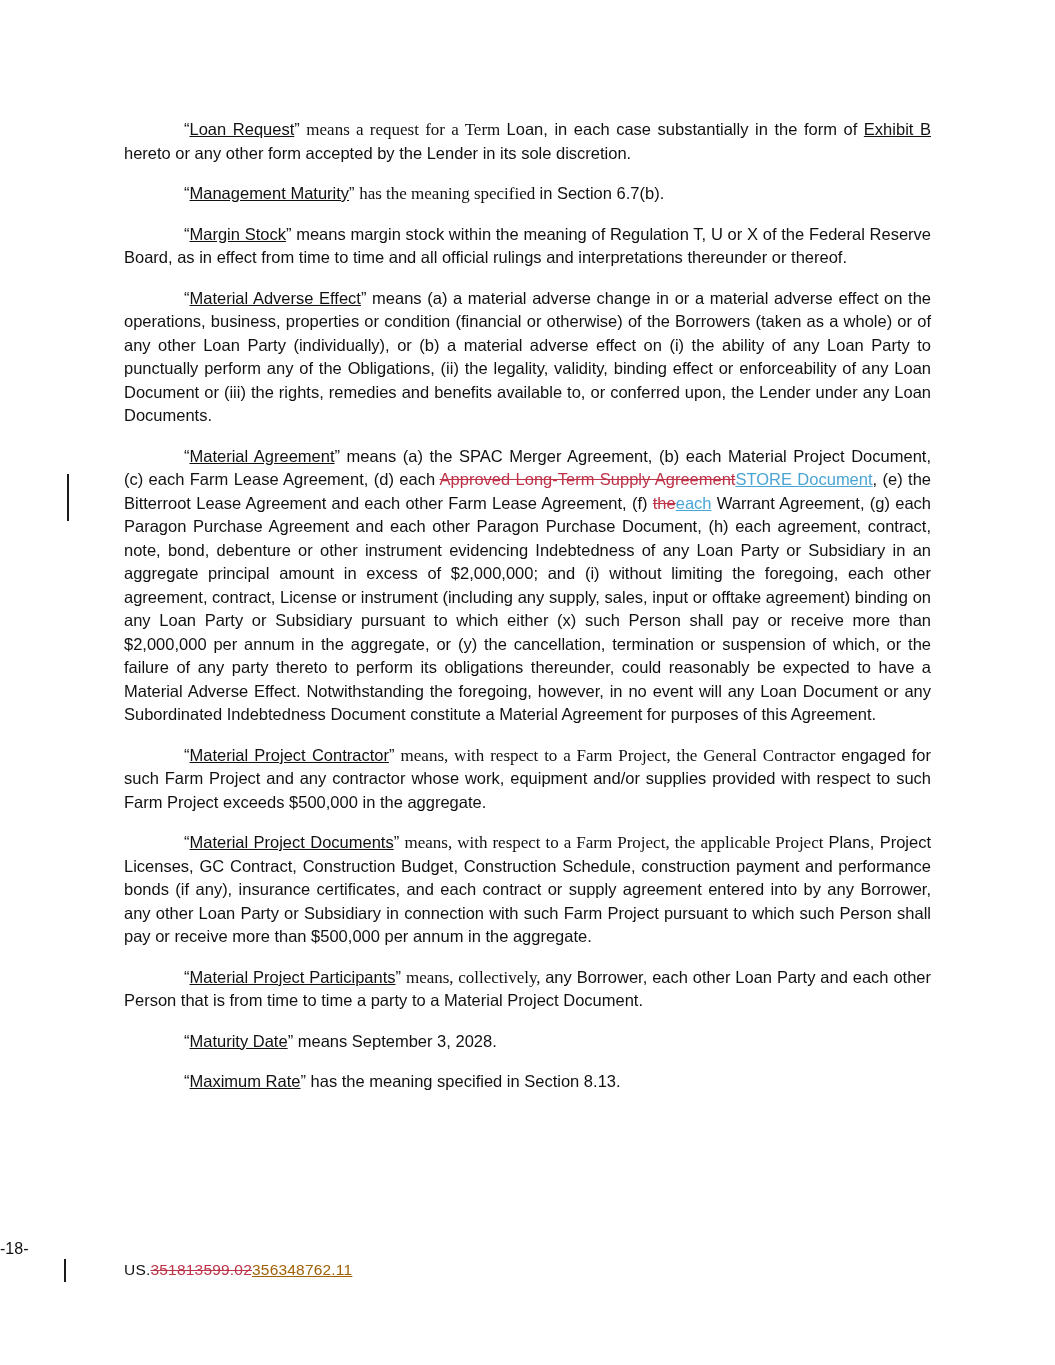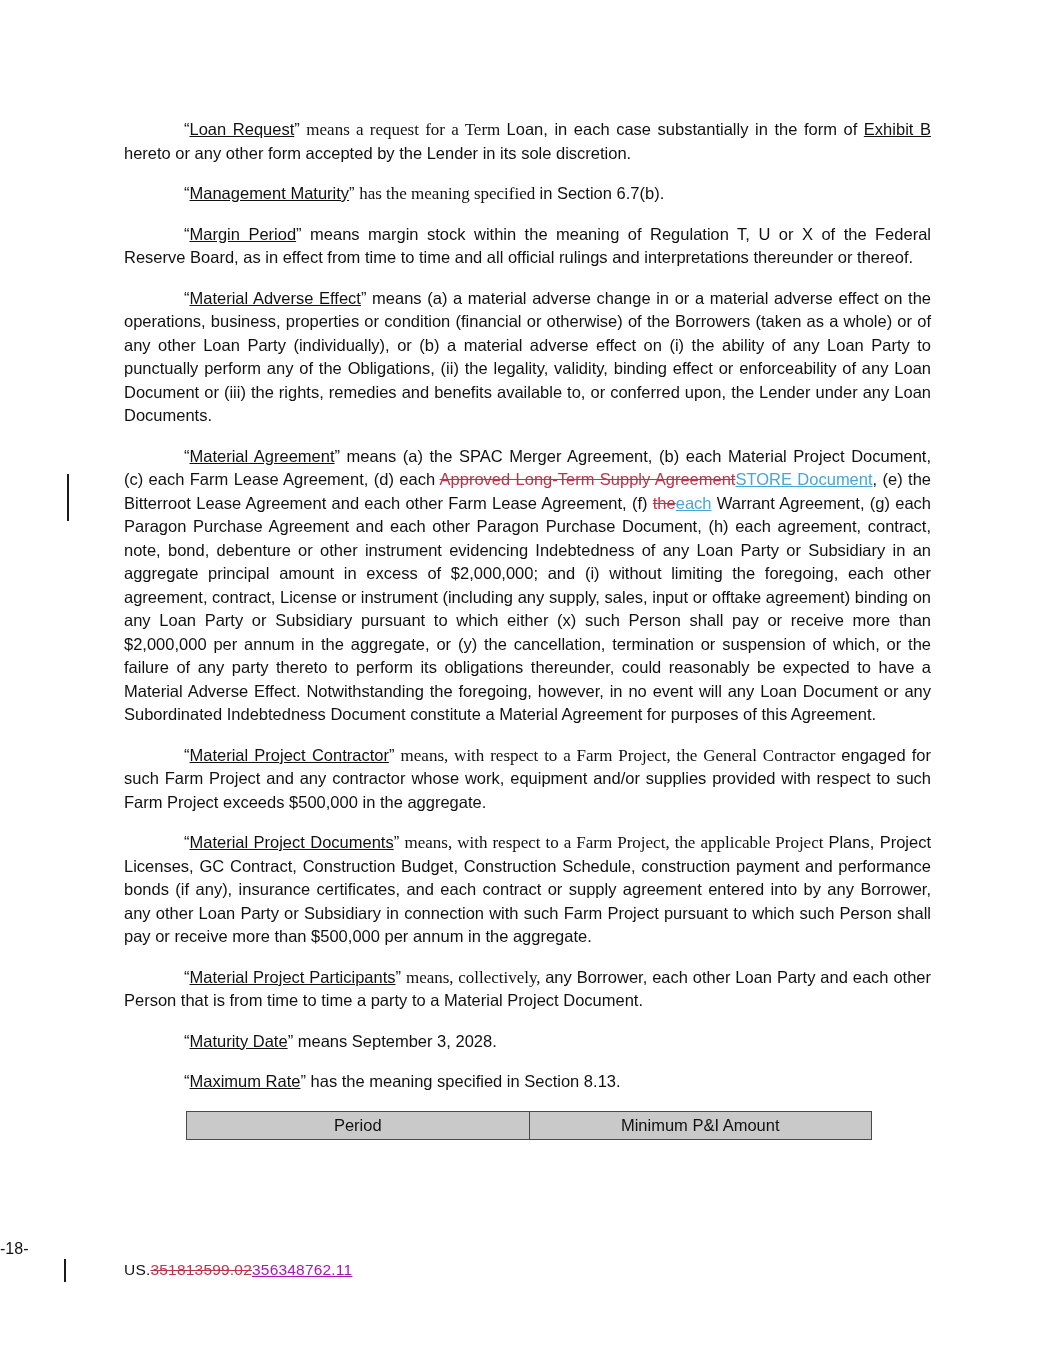--- a/index.html
+++ b/index.html
@@ -57,52 +57,44 @@
     text-align:left;
     font-size:16px;
   }
   .footer-id {
     position:absolute;
     top:1261px; left:124px;
     font-size:15.5px;
     letter-spacing:0.2px;
   }
   .footer-del { color:#bf3349; text-decoration:line-through;text-align:right; }
-  .footer-ins { color:#a21caf; text-decoration:underline; }
+  .footer-ins { color:#a16207; text-decoration:underline; }
 </style>
 </head>
 <body>
 
 <div class="page">
 
   <div class="change-bar bar-material-agreement"></div>
   <div class="change-bar bar-footer"></div>
 
   <div class="content">
     <div>
         <p class="para"><span class="seg-plain">“</span><span class="seg-term">Loan Request</span><span class="seg-plain">” </span><span class="seg-serif">means a request for a Term </span><span class="seg-plain">Loan, in each case substantially in the form of </span><span class="seg-u">Exhibit B</span><span class="seg-plain"> hereto or any other form accepted by the Lender in its sole discretion.</span></p>
         <p class="para"><span class="seg-plain">“</span><span class="seg-term">Management Maturity</span><span class="seg-plain">” </span><span class="seg-serif">has the meaning specified </span><span class="seg-plain">in Section 6.7(b).</span></p>
-        <p class="para"><span class="seg-plain">“</span><span class="seg-term">Margin Period</span><span class="seg-plain">” means margin stock within the meaning of Regulation T, U or X of the Federal Reserve Board, as in effect from time to time and all official rulings and interpretations thereunder or thereof.</span></p>
+        <p class="para"><span class="seg-plain">“</span><span class="seg-term">Margin Stock</span><span class="seg-plain">” means margin stock within the meaning of Regulation T, U or X of the Federal Reserve Board, as in effect from time to time and all official rulings and interpretations thereunder or thereof.</span></p>
         <p class="para"><span class="seg-plain">“</span><span class="seg-term">Material Adverse Effect</span><span class="seg-plain">” means (a) a material adverse change in or a material adverse effect on the operations, business, properties or condition (financial or otherwise) of the Borrowers (taken as a whole) or of any other Loan Party (individually), or (b) a material adverse effect on (i) the ability of any Loan Party to punctually perform any of the Obligations, (ii) the legality, validity, binding effect or enforceability of any Loan Document or (iii) the rights, remedies and benefits available to, or conferred upon, the Lender under any Loan Documents.</span></p>
         <p class="para"><span class="seg-plain">“</span><span class="seg-term">Material Agreement</span><span class="seg-plain">” means (a) the SPAC Merger Agreement, (b) each Material Project Document, (c) each Farm Lease Agreement, (d) each </span><span class="seg-del">Approved Long-Term Supply Agreement</span><span class="seg-ins">STORE Document</span><span class="seg-plain">, (e) the Bitterroot Lease Agreement and each other Farm Lease Agreement, (f) </span><span class="seg-del">the</span><span class="seg-ins">each</span><span class="seg-plain"> Warrant Agreement, (g) each Paragon Purchase Agreement and each other Paragon Purchase Document, (h) each agreement, contract, note, bond, debenture or other instrument evidencing Indebtedness of any Loan Party or Subsidiary in an aggregate principal amount in excess of $2,000,000; and (i) without limiting the foregoing, each other agreement, contract, License or instrument (including any supply, sales, input or offtake agreement) binding on any Loan Party or Subsidiary pursuant to which either (x) such Person shall pay or receive more than $2,000,000 per annum in the aggregate, or (y) the cancellation, termination or suspension of which, or the failure of any party thereto to perform its obligations thereunder, could reasonably be expected to have a Material Adverse Effect.  Notwithstanding the foregoing, however, in no event will any Loan Document or any Subordinated Indebtedness Document constitute a Material Agreement for purposes of this Agreement.</span></p>
         <p class="para"><span class="seg-plain">“</span><span class="seg-term">Material Project Contractor</span><span class="seg-plain">” </span><span class="seg-serif">means, with respect to a Farm Project, the General Contractor </span><span class="seg-plain">engaged for such Farm Project and any contractor whose work, equipment and/or supplies provided with respect to such Farm Project exceeds $500,000 in the aggregate.</span></p>
         <p class="para"><span class="seg-plain">“</span><span class="seg-term">Material Project Documents</span><span class="seg-plain">” </span><span class="seg-serif">means, with respect to a Farm Project, the applicable Project </span><span class="seg-plain">Plans, Project Licenses, GC Contract, Construction Budget, Construction Schedule, construction payment and performance bonds (if any), insurance certificates, and each contract or supply agreement entered into by any Borrower, any other Loan Party or Subsidiary in connection with such Farm Project pursuant to which such Person shall pay or receive more than $500,000 per annum in the aggregate.</span></p>
         <p class="para"><span class="seg-plain">“</span><span class="seg-term">Material Project Participants</span><span class="seg-plain">” </span><span class="seg-serif">means, collectively, </span><span class="seg-plain">any Borrower, each other Loan Party and each other Person that is from time to time a party to a Material Project Document.</span></p>
         <p class="para"><span class="seg-plain">“</span><span class="seg-term">Maturity Date</span><span class="seg-plain">” means September 3, 2028.</span></p>
         <p class="para"><span class="seg-plain">“</span><span class="seg-term">Maximum Rate</span><span class="seg-plain">” has the meaning specified in Section 8.13.</span></p>
       </div>
 
-    <table class="pi-table">
-      <tbody>
-          <tr>
-        <th>Period</th>
-        <th>Minimum P&amp;I Amount</th>
-      </tr>
-    </tbody>
-      </table>
   </div>
 
   <div class="page-number">-18-</div>
 
   <div class="footer-id">
     <span>US.</span><span class="footer-del">351813599.02</span><span class="footer-ins">356348762.11</span>
   </div>
 
 </div>
 

